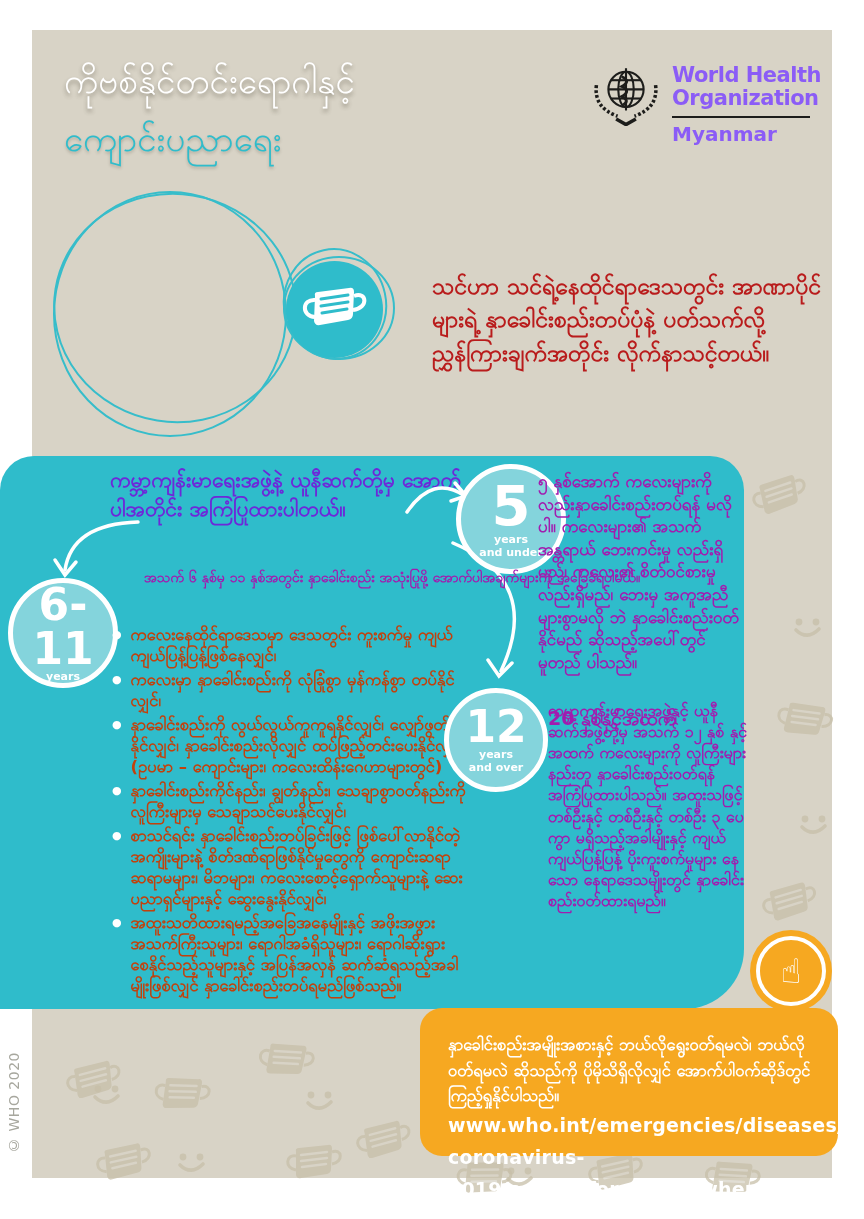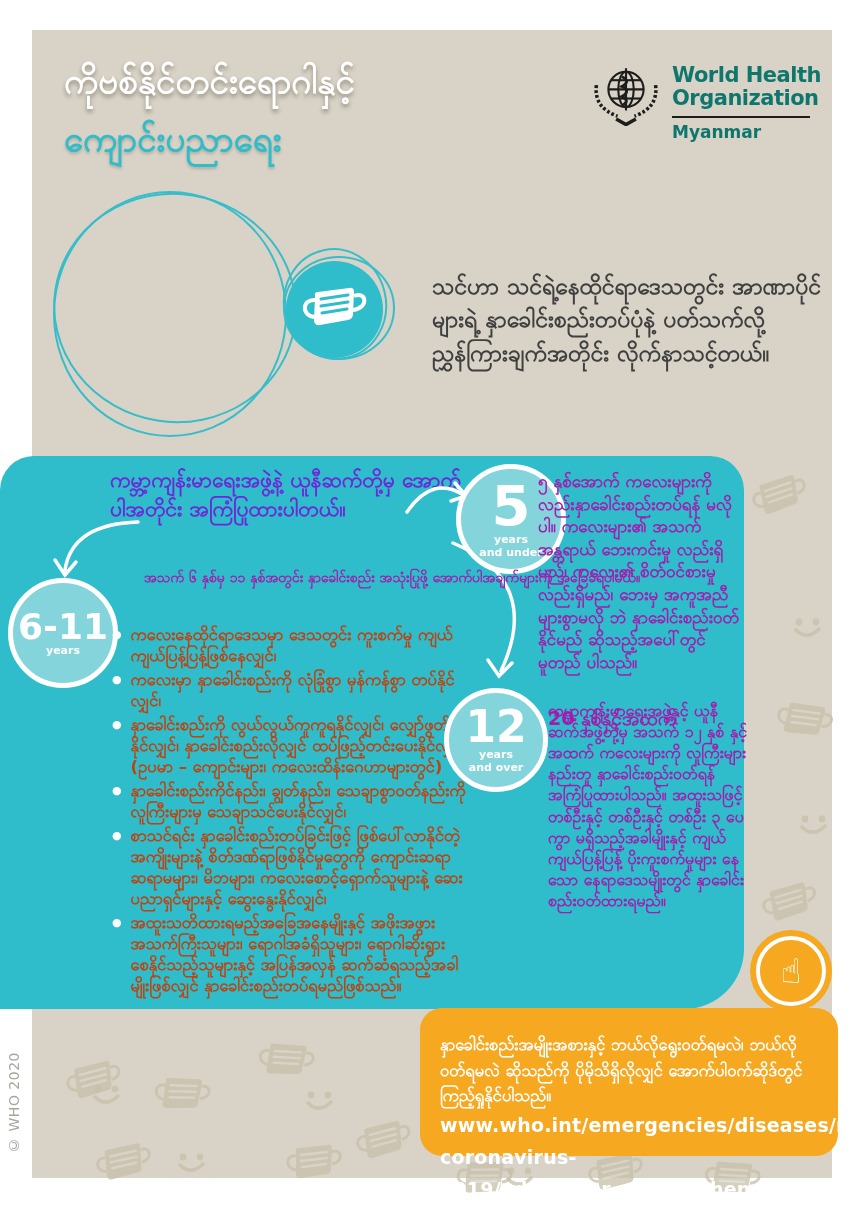--- a/index.html
+++ b/index.html
@@ -3,71 +3,71 @@
 <meta charset="utf-8">
 <style>
   html,body{margin:0;padding:0;background:#ffffff;}
   .canvas{
     position:relative;width:864px;height:1219px;background:#ffffff;overflow:hidden;
     font-family:"DejaVu Sans","Liberation Sans",sans-serif;
   }
   .paper{position:absolute;left:32px;top:30px;width:800px;height:1148px;background:#d8d3c6;}
   .pat{position:absolute;opacity:.75;}
   
-  .title{position:absolute;left:64px;top:52px;font-weight:bold;font-size:35px;line-height:58px;}
+  .title{position:absolute;left:64px;top:52px;font-weight:normal;font-size:35px;line-height:58px;}
   .title .l1{color:#ffffff;text-shadow:0 3px 4px rgba(60,55,40,.45);}
   .title .l2{color:#2fbccb;text-shadow:0 2px 3px rgba(60,55,40,.25);}
   
-  .wholk{position:absolute;left:590px;top:64px;display:flex;align-items:flex-start;color:#0f766e;}
+  .wholk{position:absolute;left:590px;top:64px;display:flex;align-items:flex-start;color:#8b5cf6;}
   .wholk .txt{margin-left:10px;}
   .wholk .nm{font-weight:bold;font-size:21px;line-height:23px;letter-spacing:-.5px;}
   .wholk .rule{height:2px;background:#1d1d1b;margin:6px 0 4px 0;width:138px;}
-  .wholk .cty{font-weight:bold;font-size:17px;}
+  .wholk .cty{font-weight:bold;font-size:20px;}
   
   .bubble{position:absolute;left:60px;top:197px;width:215px;height:232px;background:#2fbccb;
     border-radius:50%;display:flex;align-items:center;justify-content:center;text-align:center;}
   .bubble .btx{width:178px;color:#ffffff;font-weight:bold;font-size:21px;line-height:1.5;}
   .maskcircle{position:absolute;left:286px;top:261px;width:97px;height:97px;background:#2fbccb;
     border-radius:50%;display:flex;align-items:center;justify-content:center;}
   
-  .intro{position:absolute;left:432px;top:270px;width:398px;color:#404040;font-weight:bold;
+  .intro{position:absolute;left:432px;top:270px;width:398px;color:#b91c1c;font-weight:bold;
     font-size:23px;line-height:1.45;}
   
   .tealbox{position:absolute;left:0;top:456px;width:744px;height:553px;background:#2fbccb;
     border-radius:34px 34px 60px 0;}
   .lead{position:absolute;left:110px;top:466px;width:352px;color:#6d28d9;font-weight:bold;
     font-size:21px;line-height:1.38;}
   .agecircle{position:absolute;border:5px solid #ffffff;border-radius:50%;background:#84d4dc;
     display:flex;flex-direction:column;align-items:center;justify-content:center;color:#ffffff;
     box-shadow:0 0 0 3px rgba(255,255,255,.0);}
   .agecircle .num{font-weight:bold;line-height:1;}
   .agecircle .lbl{font-weight:bold;font-size:11px;line-height:1.15;text-align:center;}
   .c5{left:456px;top:464px;width:100px;height:100px;}
   .c5 .num{font-size:56px;}
   .c611{left:8px;top:578px;width:100px;height:100px;}
-  .c611 .num{font-size:36px;}
+  .c611 .num{font-size:44px;text-align:center;}
   .c12{left:444px;top:688px;width:94px;height:94px;}
   .c12 .num{font-size:44px;}
   .wtxt{position:absolute;color:#a21caf;font-weight:bold;}
   .t5{left:538px;top:470px;width:208px;font-size:17px;line-height:1.33;}
   .h611{left:112px;top:568px;width:636px;font-size:14px;line-height:1.4;margin-left:32px;}
   .blist{position:absolute;left:112px;top:624px;width:354px;}
   .brow{display:flex;margin-bottom:3px;}
   .bdot{color:#ffffff;font-size:11px;line-height:21px;margin-right:9px;}
   .btxt{color:#c2410c;font-weight:bold;font-size:16.5px;line-height:21px;}
   .h12{left:548px;top:706px;font-size:19px;}
   .t12{left:548px;top:700px;width:200px;font-size:16px;line-height:1.32;}
   .arrow{position:absolute;}
   
   .handcircle{position:absolute;left:750px;top:930px;width:82px;height:82px;background:#f6a821;border-radius:50%;}
   .handcircle .ring{position:absolute;inset:6px;border:4px solid #ffffff;border-radius:50%;
     display:flex;align-items:center;justify-content:center;color:#ffffff;font-size:34px;}
   
   .orangebox{position:absolute;left:420px;top:1008px;width:418px;height:148px;background:#f6a821;
-    border-radius:22px;padding:24px 20px 0 20px;box-sizing:border-box;}
+    border-radius:22px;padding:24px 20px 0 28px;box-sizing:border-box;}
   .orangebox .my{color:#ffffff;font-weight:bold;font-size:16.5px;line-height:1.55;}
   .orangebox .url{color:#ffffff;font-weight:bold;font-size:19px;line-height:1.7;letter-spacing:.2px;}
   
   .copyright{position:absolute;left:6px;top:1052px;writing-mode:vertical-rl;transform:rotate(180deg);
     color:#a7a79e;font-size:14px;letter-spacing:.5px;}
 </style>
 </head>
 <body>
 
 <div class="canvas">

